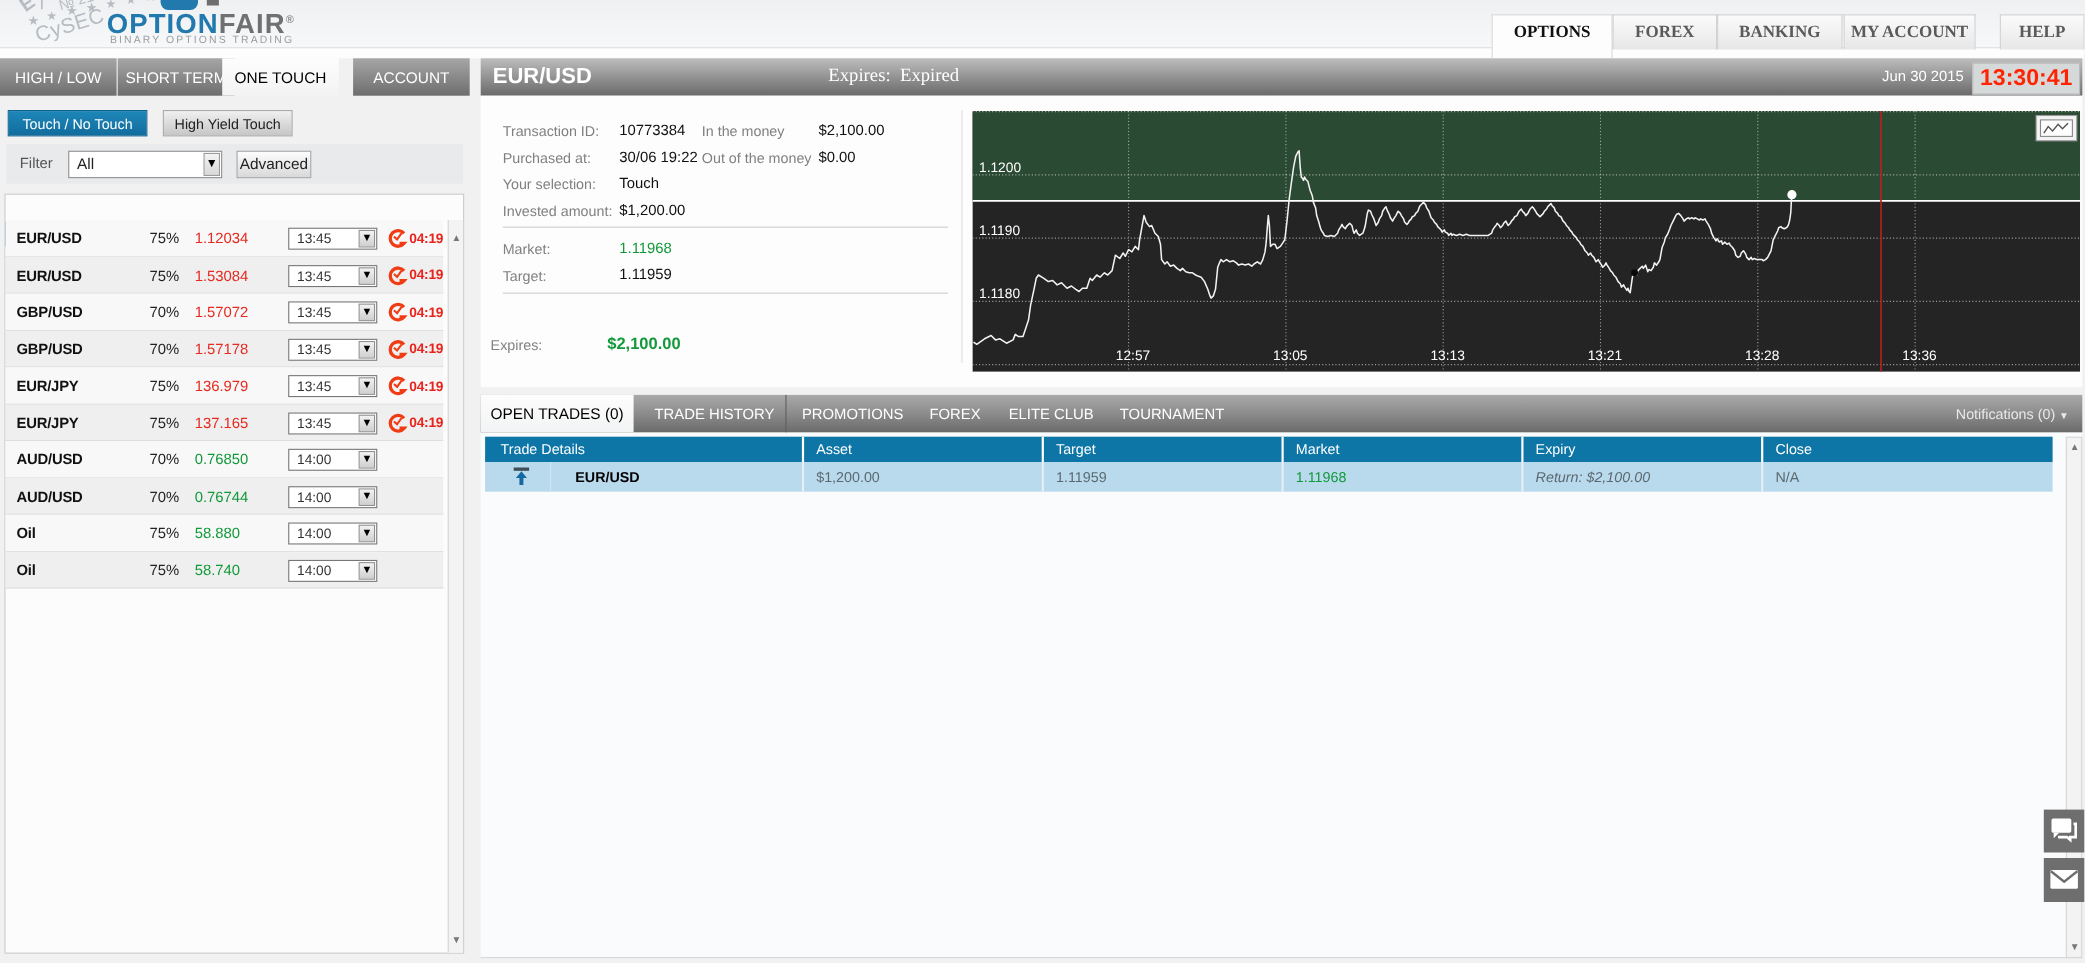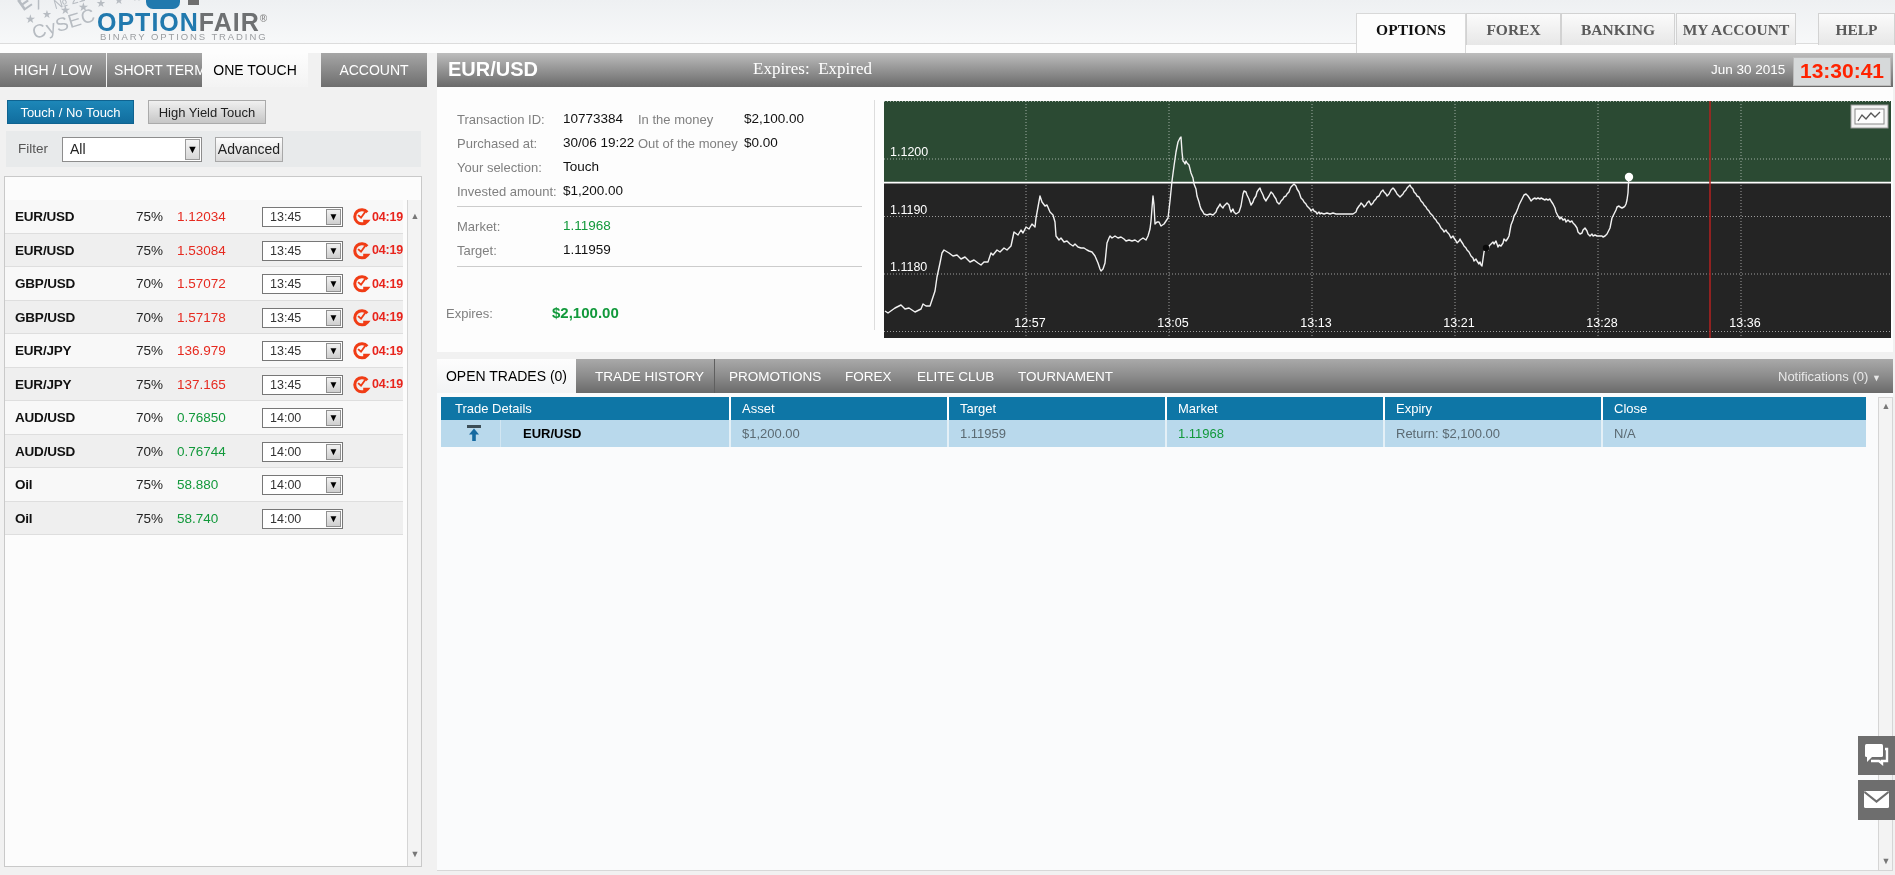--- a/index.html
+++ b/index.html
@@ -330,21 +330,21 @@
 </div>
 <div class="abs" id="botrow">
   <svg class="abs" style="left:24px; top:4px;" width="18" height="18" viewBox="0 0 18 18">
     <rect x="2" y="1" width="14" height="3" fill="#3d4e57"></rect>
     <path d="M9 4.5 L14 10.5 L10.8 10.5 L10.8 17 L7.2 17 L7.2 10.5 L4 10.5 Z" fill="#1569a0"></path>
   </svg>
   <span class="br" style="left:82px; color:#000; font-weight:bold;">EUR/USD</span>
   <span class="br" style="left:301px;">$1,200.00</span>
   <span class="br" style="left:519px;">1.11959</span>
   <span class="br" style="left:737px; color:#12993b;">1.11968</span>
-  <span class="br" style="left:955px;">Return: $2,100.00</span>
+  <span class="br" style="left:955px;font-style:italic;">Return: $2,100.00</span>
   <span class="br" style="left:1173px;">N/A</span>
   <span class="abs" style="left:59px; top:0; width:1px; height:27px; background:#d2e6f2;"></span>
   <span class="abs" style="left:288px; top:0; width:2px; height:27px; background:#e4f0f7;"></span>
   <span class="abs" style="left:506px; top:0; width:2px; height:27px; background:#e4f0f7;"></span>
   <span class="abs" style="left:724px; top:0; width:2px; height:27px; background:#e4f0f7;"></span>
   <span class="abs" style="left:942px; top:0; width:2px; height:27px; background:#e4f0f7;"></span>
   <span class="abs" style="left:1160px; top:0; width:2px; height:27px; background:#e4f0f7;"></span>
 </div>
 <div class="abs" id="bscroll">
   <div class="sarrow" style="top:0;">▲</div>

